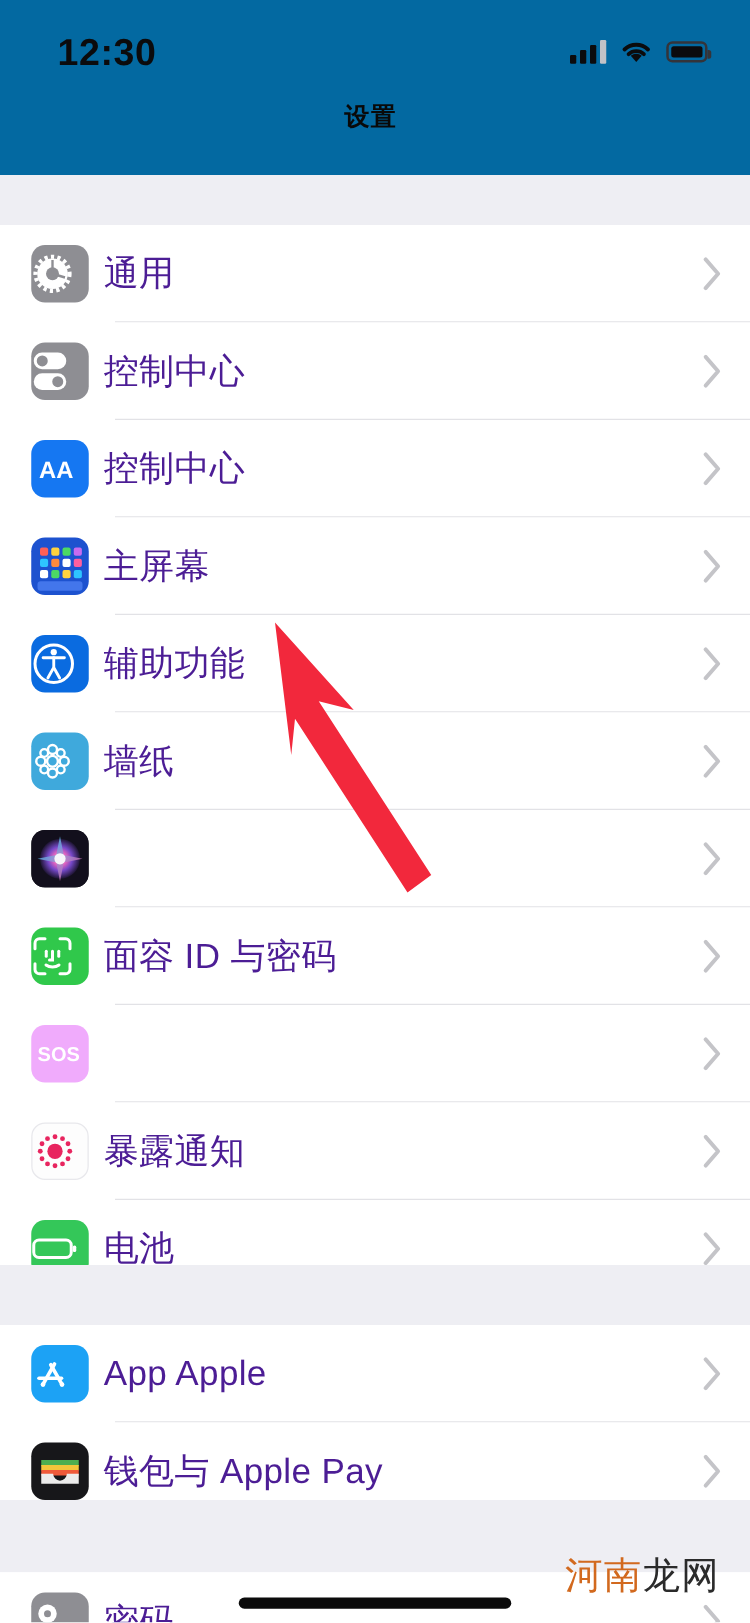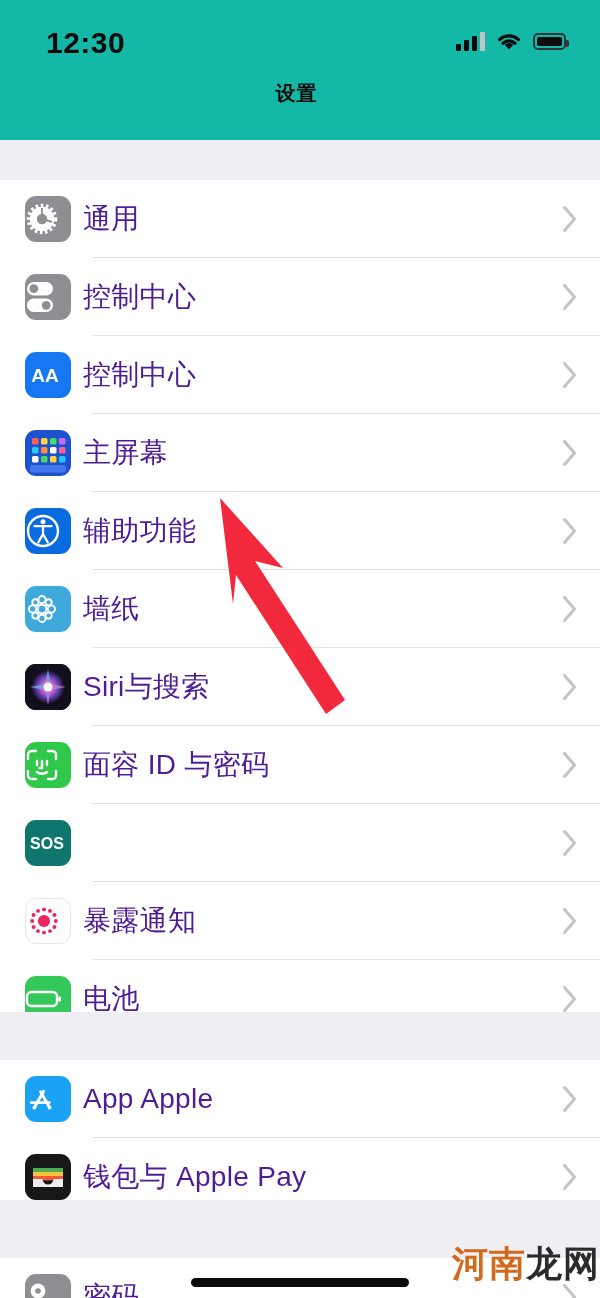--- a/index.html
+++ b/index.html
@@ -7,21 +7,21 @@
     width:600px; height:1298px; overflow:hidden;
     font-family:"Liberation Sans","DejaVu Sans",sans-serif;
     background:#ffffff;
     -webkit-font-smoothing:antialiased;
   }
   #phone{ position:relative; width:600px; height:1298px; background:#fff; overflow:hidden; }
 
   
   .header{
     position:absolute; left:0; top:0; width:600px; height:140px;
-    background:#14b8a6;
+    background:#0369a1;
   }
   .statusbar{
     position:absolute; left:0; top:0; width:600px; height:62px;
   }
   .clock{
     position:absolute; left:46px; top:26px;
     font-size:30px; font-weight:700; color:#0b0b0d; letter-spacing:.5px;
   }
   .status-right{
     position:absolute; right:34px; top:28px;
@@ -82,21 +82,21 @@
     position:absolute; right:22px; top:50%; transform:translateY(-50%);
     width:16px; height:27px;
   }
 
   
   .arrow{ position:absolute; left:0; top:0; width:600px; height:1298px; pointer-events:none; }
 
   
   .watermark{
     position:absolute; left:452px; top:1240px;
-    font-size:36px; letter-spacing:1px; white-space:nowrap;font-weight:bold;
+    font-size:30px; letter-spacing:1px; white-space:nowrap;
   }
   .watermark .a{ color:#d2691e; }
   .watermark .b{ color:#2b2b2b; }
 
   
   .home-ind{
     position:absolute; left:50%; transform:translateX(-50%);
     bottom:11px; width:218px; height:9px; background:#0b0b0b; border-radius:6px;
   }
 </style>
@@ -275,21 +275,20 @@
               <stop offset="0%" stop-color="#2ad8ff"></stop>
               <stop offset="100%" stop-color="#ff4fa3"></stop>
             </linearGradient>
           </defs>
           <rect width="46" height="46" fill="#120f1c"></rect>
           <circle cx="23" cy="23" r="16" fill="url(#sg)" opacity=".95"></circle>
           <path d="M23 5 L26 20 L41 23 L26 26 L23 41 L20 26 L5 23 L20 20 Z" fill="url(#sg2)" opacity=".8"></path>
           <circle cx="23" cy="23" r="4.5" fill="#fff" opacity=".9"></circle>
         </svg>
       </span>
-      <span class="label">Siri与搜索</span>
       <span class="chev">
         <svg viewBox="0 0 16 27" width="16" height="27">
             <path d="M2.5 2 L12.5 13.5 L2.5 25" stroke="#c4c4c8" stroke-width="3.1" fill="none" stroke-linecap="round" stroke-linejoin="round"></path>
           </svg>
       </span>
       <span class="sep"></span>
     </div>
 
     <div class="row">
       <span class="ico" style="background:#30C84B">
@@ -309,21 +308,21 @@
       <span class="label">面容 ID 与密码</span>
       <span class="chev">
         <svg viewBox="0 0 16 27" width="16" height="27">
             <path d="M2.5 2 L12.5 13.5 L2.5 25" stroke="#c4c4c8" stroke-width="3.1" fill="none" stroke-linecap="round" stroke-linejoin="round"></path>
           </svg>
       </span>
       <span class="sep"></span>
     </div>
 
     <div class="row">
-      <span class="ico" style="background:#0f766e">
+      <span class="ico" style="background:#f0abfc">
         <svg width="44" height="22" viewBox="0 0 44 22">
           <text x="22" y="17" text-anchor="middle" font-family="Liberation Sans, sans-serif" font-size="16" font-weight="700" fill="#fff">SOS</text>
         </svg>
       </span>
       <span class="chev">
         <svg viewBox="0 0 16 27" width="16" height="27">
             <path d="M2.5 2 L12.5 13.5 L2.5 25" stroke="#c4c4c8" stroke-width="3.1" fill="none" stroke-linecap="round" stroke-linejoin="round"></path>
           </svg>
       </span>
       <span class="sep"></span>

